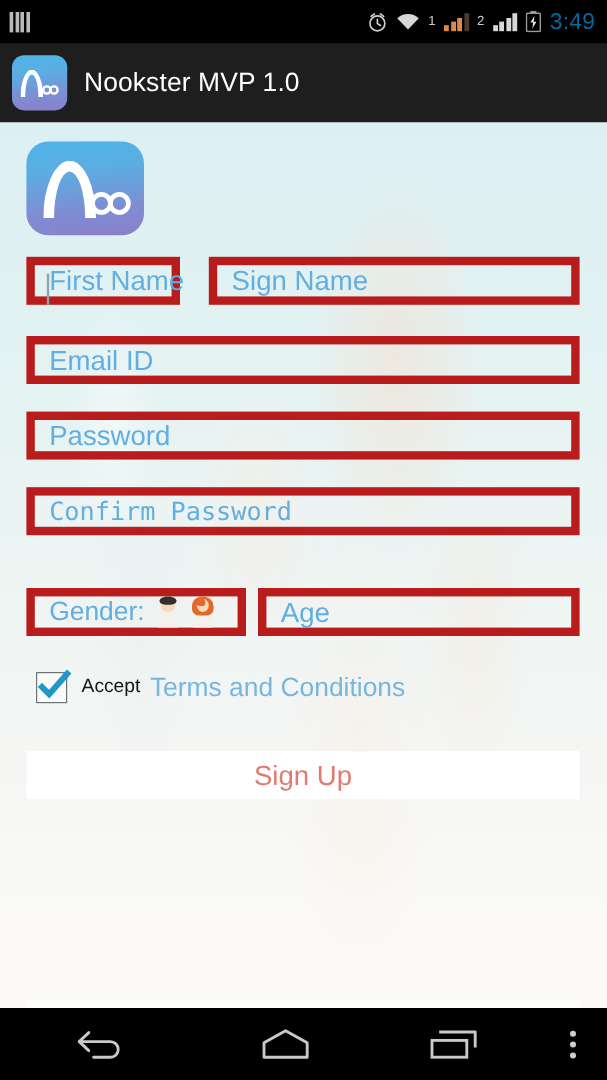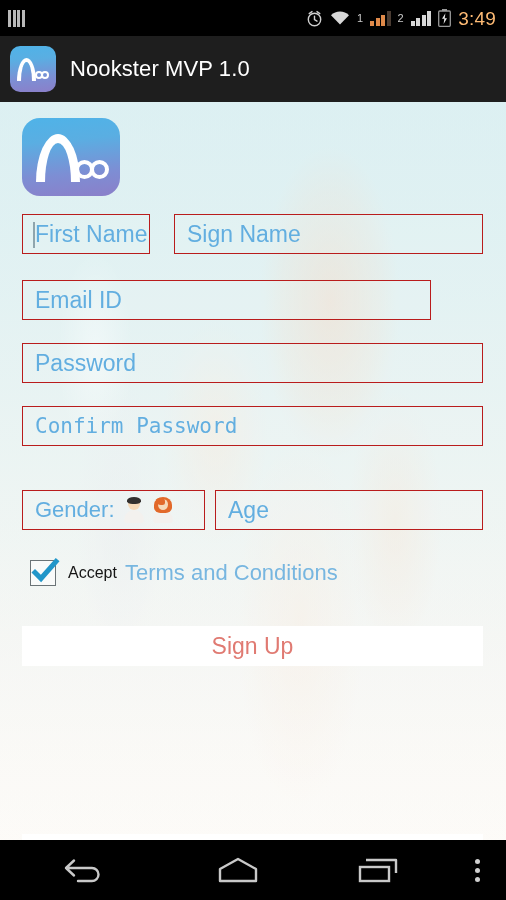--- a/index.html
+++ b/index.html
@@ -65,21 +65,21 @@
   }
   .sig-bars i { display: block; width: 4px; }
   .sig-orange i { background: #e08a4a; }
   .sig-white  i { background: #d8d8d8; }
   .sig-bars i:nth-child(1) { height: 5px; }
   .sig-bars i:nth-child(2) { height: 8px; }
   .sig-bars i:nth-child(3) { height: 11px; }
   .sig-bars i:nth-child(4) { height: 15px; }
   .batt-icon { width: 13px; height: 18px; position: relative; }
   #clock {
-    color: #fdba74;
+    color: #0369a1;
     font-size: 19px;
     line-height: 1;
     letter-spacing: 0.2px;
   }
 
   
   #app-bar {
     position: absolute;
     top: 36px; left: 0;
     width: 506px;
@@ -182,21 +182,21 @@
     font-size: 62px;
     line-height: 1;
     font-weight: normal;
     letter-spacing: -1.5px;
     font-family: "DejaVu Sans", sans-serif;
   }
 
   
   .field {
     position: absolute;
-    border: 1px solid #b91c1c;
+    border: 7px solid #b91c1c;
     background: rgba(255,255,255,0.07);
     display: flex;
     align-items: center;
     padding-left: 12px;
     height: 40px;
   }
   .ph {
     color: #62aee0;
     font-size: 23px;
     line-height: 1;
@@ -207,21 +207,21 @@
 
   .caret {
     position: absolute;
     left: 10px; top: 7px;
     width: 2px; height: 26px;
     background: #8fa5ad;
   }
 
   #f-first  { left: 22px;  top: 112px; width: 128px; }
   #f-last   { left: 174px; top: 112px; width: 309px; }
-  #f-email  { left: 22px;  top: 178px; width: 409px; text-align: right; }
+  #f-email  { left: 22px;  top: 178px; width: 461px; text-align: right; }
   #f-pass   { left: 22px;  top: 241px; width: 461px; }
   #f-confirm{ left: 22px;  top: 304px; width: 461px; }
   #f-gender { left: 22px;  top: 388px; width: 183px; }
   #f-age    { left: 215px; top: 388px; width: 268px; }
 
   #f-gender .ph { font-size: 22px; }
   .gender-icons { display: flex; align-items: center; gap: 5px; margin-left: 7px; }
   .avatar { width: 24px; height: 26px; position: relative; }
   .av-head {
     position: absolute;

